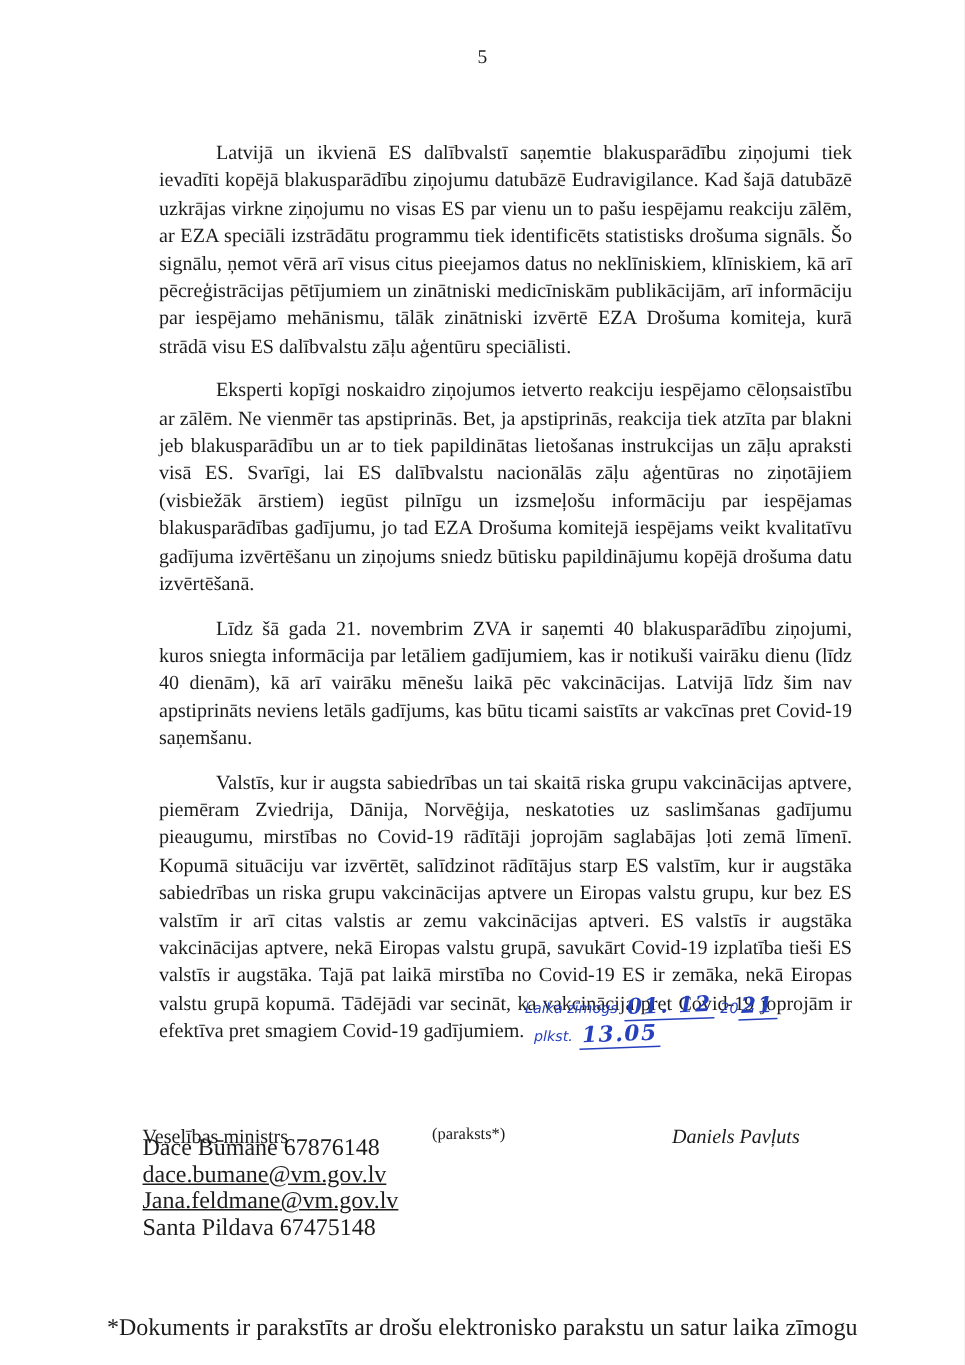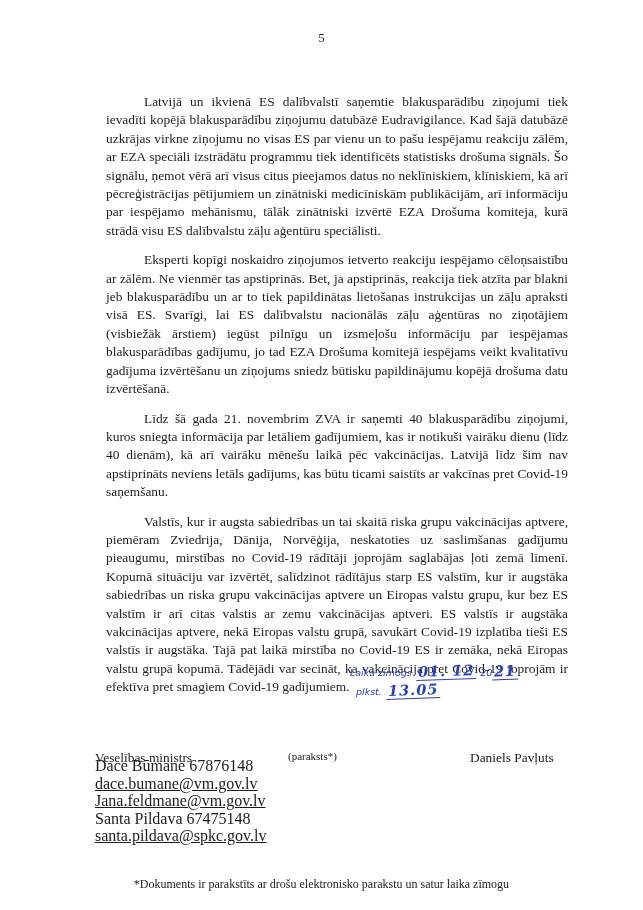--- a/index.html
+++ b/index.html
@@ -40,29 +40,29 @@
   }
   .hand-u { border-bottom:1.2px solid #2741bd; padding:0 2px; }
   .stamp-line2 { margin-top:1px; padding-left:6px; }
   .signature-row {
     position:absolute; top:710px; left:95px; width:484px; height:20px;
     font-size:13.4px;
     margin-top:40px;
   }
   .sig-left  { position:absolute; left:0; }
   .sig-center{ position:absolute; left:193px; font-size:11px; }
-  .sig-right { position:absolute; left:375px; }
+  .sig-right { position:absolute; left:353px;font-style:italic; }
   .contacts {
     position:absolute; top:757px; left:95px;
     font-size:16px; line-height:17.6px;
   }
   .contact-email { text-decoration:underline; color:#1c1c1c; }
   .footer {
     position:absolute; top:877px; left:0; width:100%;
-    text-align:center; font-size:12px;
+    text-align:center; font-size:16px;
   }
 </style>
 </head>
 <body>
 
 <div class="page">
 
   <div class="page-number">5</div>
 
   <div class="body-text">
@@ -102,20 +102,19 @@
 
     <div class="contact">
       <div class="contact-email">Jana.feldmane@vm.gov.lv</div>
     </div>
 
     <div class="contact">
       <div class="contact-line">
         <span>Santa Pildava</span>
         <span>67475148</span>
       </div>
-      <div class="contact-email">santa.pildava@spkc.gov.lv</div>
     </div>
 
   </div>
 
   <div class="footer">*Dokuments ir parakstīts ar drošu elektronisko parakstu un satur laika zīmogu</div>
 
 </div>
 
 </body></html>

